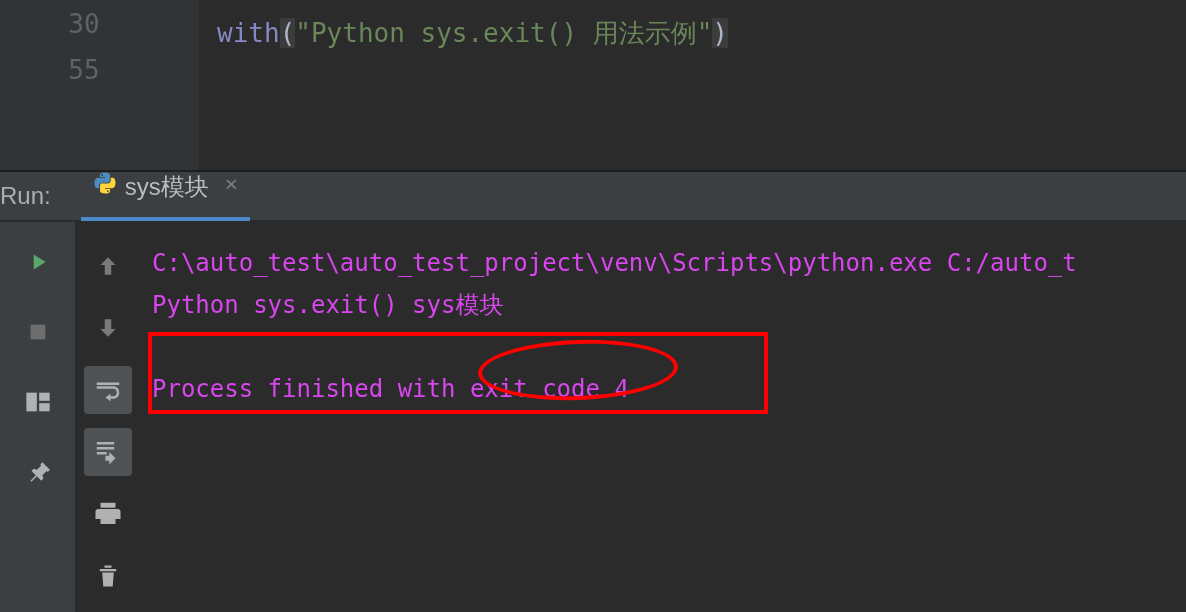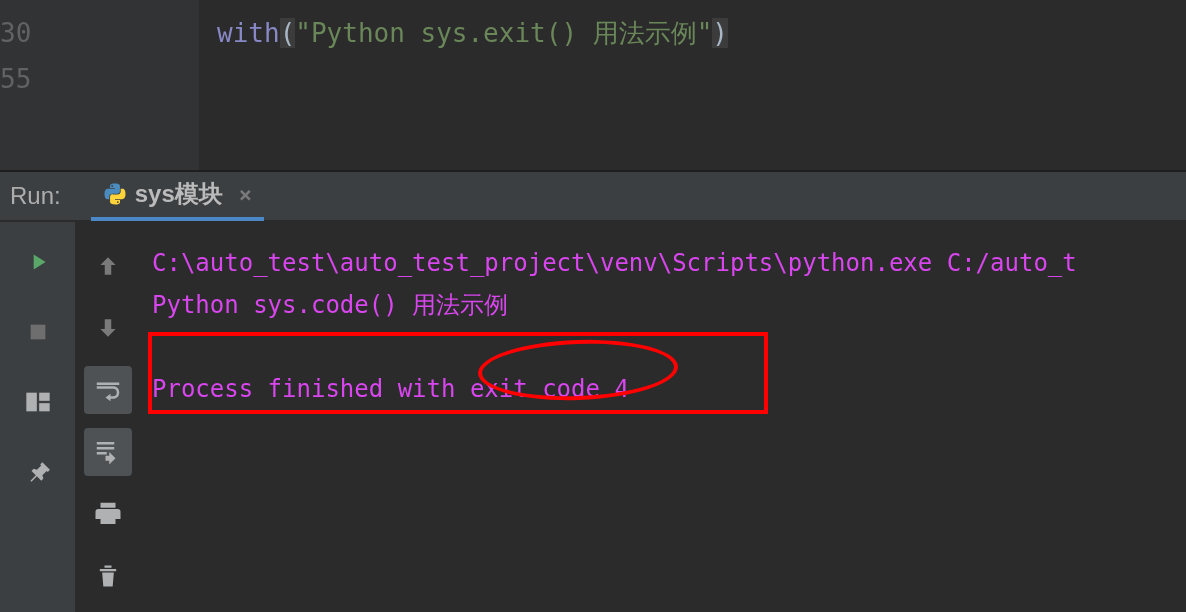--- a/index.html
+++ b/index.html
@@ -12,22 +12,22 @@
       color: #a9b7c6;
     }
     .editor-area {
       height: 170px;
       display: flex;
       background: #2b2b2b;
     }
     .gutter {
       width: 198px;
       background: #313335;
-      padding-top: 10px;
-      text-align: left;
+      padding-top: 1px;
+      text-align: center;
       padding-right: 30px;
     }
     .line-num {
       color: #606366;
       font-size: 26px;
       line-height: 46px;
       display: block;
     }
     .code-area {
       flex: 1;
@@ -56,32 +56,30 @@
     .run-header {
       height: 50px;
       background: #3c3f41;
       display: flex;
       align-items: center;
       border-bottom: 2px solid #2b2b2b;
     }
     .run-label {
       color: #adadad;
       font-size: 24px;
-      padding-left: 10px;
       padding-right: 30px;
       font-family: sans-serif;
     }
     .tab {
       display: flex;
-      align-items: center;
+      align-items: flex-start;
       height: 50px;
       padding: 0 12px;
       border-bottom: 4px solid #4a88c7;
       gap: 8px;
-      font-weight: bold;
     }
     .py-icon {
       width: 24px;
       height: 24px;
       display: inline-flex;
     }
     .tab-label {
       color: #bbbbbb;
       font-size: 24px;
       font-family: sans-serif;
@@ -250,20 +248,20 @@
       </div>
       <div class="mid-btn">
         <svg width="28" height="28" viewBox="0 0 24 24">
             <path fill="#afb1b3" d="M5 6h14v2H5zm2 3h10l-1 12H8z M9 3h6v2H9z"></path>
           </svg>
       </div>
     </div>
 
     <div class="console">
       <div class="console-line">C:\auto_test\auto_test_project\venv\Scripts\python.exe C:/auto_t</div>
-      <div class="console-line">Python sys.code() 用法示例</div>
+      <div class="console-line">Python sys.exit() sys模块</div>
       <div class="console-line"> </div>
       <div class="console-line">Process finished with exit code 4</div>
       <div class="highlight-box"></div>
       <div class="highlight-oval"></div>
     </div>
   </div>
 </div>
 
 </body></html>

